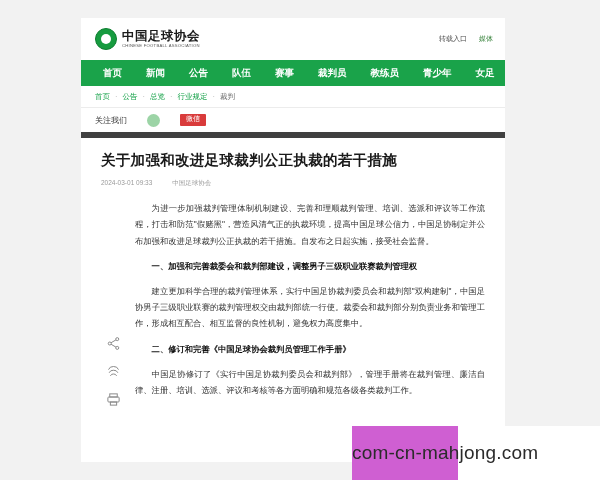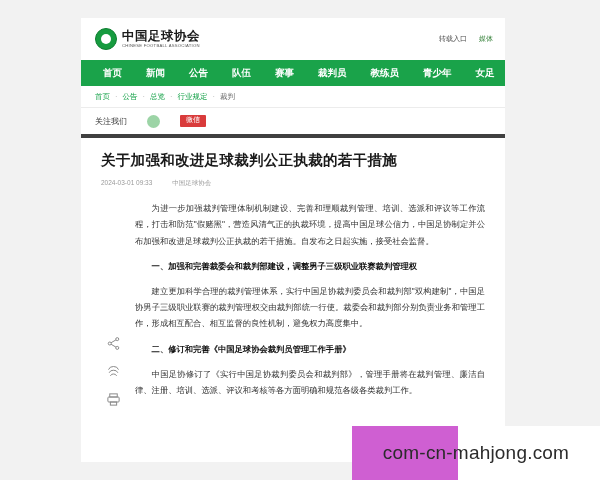--- a/index.html
+++ b/index.html
@@ -93,21 +93,21 @@
     border-bottom: 1px solid #ececec;
   }
   .crumb .sep { color: #bdbdbd; }
   .crumb .cur { color: #666666; }
   
   .follow {
     height: 30px;
     display: flex; align-items: center;
     padding: 0 14px;
     gap: 20px;
-    border-bottom: 4px solid #404040;
+    border-bottom: 6px solid #404040;
   }
   .follow-label { font-size: 8px; color: #333; }
   .circle-ico {
     width: 13px; height: 13px; border-radius: 50%;
     background: #d7d7d7;
     display: inline-block;
     position: relative;
   }
   .circle-ico.green { background: #9cd4a6; }
   .wchat-badge {
@@ -161,21 +161,21 @@
     text-align: justify;
   }
   .text-col p { margin: 0 0 9px 0; text-indent: 2em; }
   .text-col p.h { font-weight: bold; color: #111; }
   
   .watermark {
     position: absolute;
     right: 0; bottom: 0;
     width: 248px; height: 54px;
     background: #ffffff;
-    display: flex; align-items: center; justify-content: center;
+    display: flex; align-items: center; 
   }
   .watermark .bar {
     position: absolute; left: 0; top: 0;
     width: 106px; height: 54px;
     background: #cf5fd2;
   }
   .watermark .wm-text {
     position: relative;
     z-index: 2;
     font-size: 19px;

